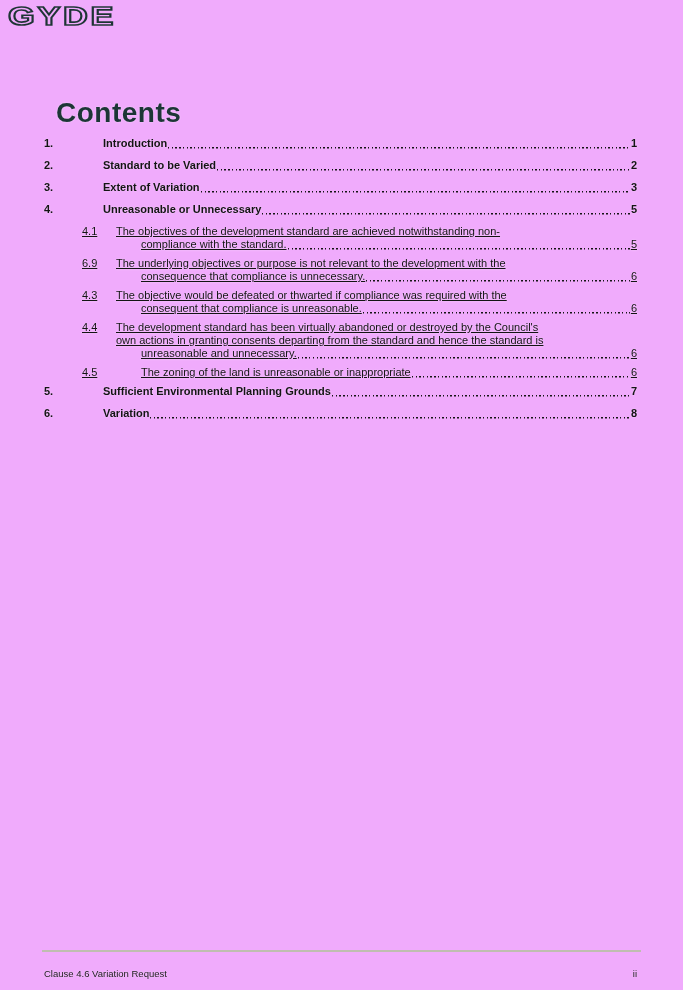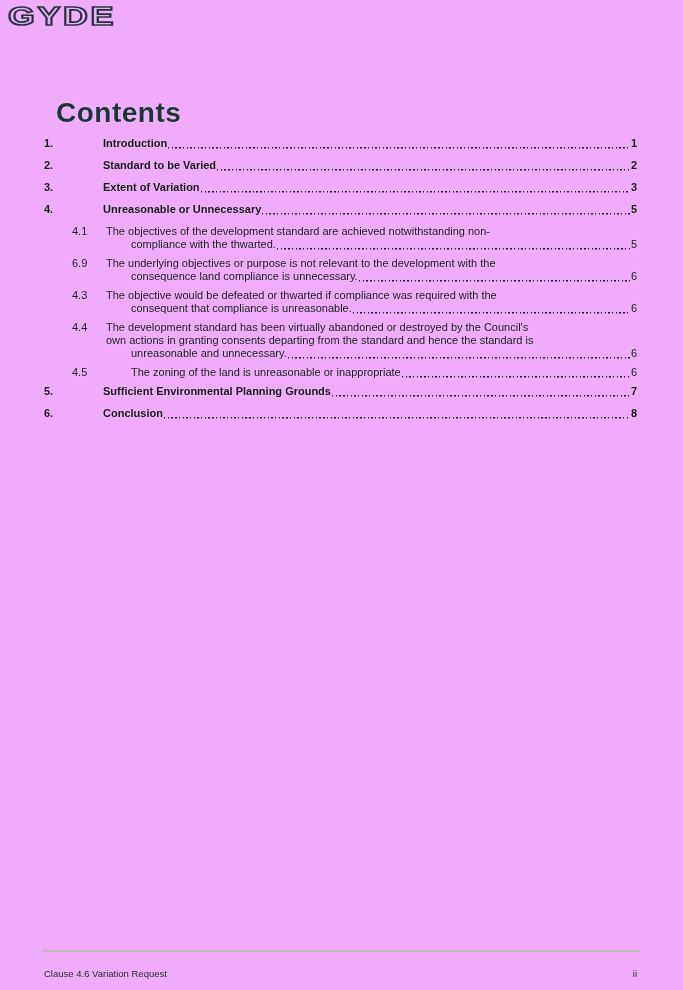--- a/index.html
+++ b/index.html
@@ -46,21 +46,21 @@
   .toc-entry {
     display: flex;
     align-items: flex-start;
     margin-bottom: 6px;
   }
   .toc-entry.level1 {
     font-weight: bold;
     margin-top: 3px;
     margin-bottom: 9px;
   }
-  .toc-entry.level2 { margin-left: 28px; }
+  .toc-entry.level2 { margin-left: 38px; text-decoration: underline; }
   .toc-num { flex: 0 0 34px; }
   .toc-body { flex: 1 1 auto; min-width: 0; }
   .toc-line { white-space: nowrap; }
   .toc-lastline { display: flex; align-items: flex-end; padding-left: 25px; }
   .toc-text { white-space: nowrap; }
   .toc-dots {
     flex: 1 1 auto;
     min-width: 8px;
     height: 11px;
     margin: 0 1px;
@@ -142,32 +142,32 @@
             <span class="toc-dots"></span>
             <span class="toc-page">5</span>
           </div>
         </div>
       </div>
       <div class="toc-entry level2">
         <span class="toc-num">4.1</span>
         <div class="toc-body">
           <div class="toc-line">The objectives of the development standard are achieved notwithstanding non-</div>
           <div class="toc-lastline">
-            <span class="toc-text">compliance with the thwarted.</span>
+            <span class="toc-text">compliance with the standard.</span>
             <span class="toc-dots"></span>
             <span class="toc-page">5</span>
           </div>
         </div>
       </div>
       <div class="toc-entry level2">
         <span class="toc-num">6.9</span>
         <div class="toc-body">
           <div class="toc-line">The underlying objectives or purpose is not relevant to the development with the</div>
           <div class="toc-lastline">
-            <span class="toc-text">consequence land compliance is unnecessary.</span>
+            <span class="toc-text">consequence that compliance is unnecessary.</span>
             <span class="toc-dots"></span>
             <span class="toc-page">6</span>
           </div>
         </div>
       </div>
       <div class="toc-entry level2">
         <span class="toc-num">4.3</span>
         <div class="toc-body">
           <div class="toc-line">The objective would be defeated or thwarted if compliance was required with the</div>
           <div class="toc-lastline">
@@ -206,21 +206,21 @@
             <span class="toc-text">Sufficient Environmental Planning Grounds</span>
             <span class="toc-dots"></span>
             <span class="toc-page">7</span>
           </div>
         </div>
       </div>
       <div class="toc-entry level1">
         <span class="toc-num">6.</span>
         <div class="toc-body">
           <div class="toc-lastline">
-            <span class="toc-text">Conclusion </span>
+            <span class="toc-text">Variation </span>
             <span class="toc-dots"></span>
             <span class="toc-page">8</span>
           </div>
         </div>
       </div>
     </div>
 
   <div class="footer-rule"></div>
   <div class="footer-row">
     <span>Clause 4.6 Variation Request</span>

